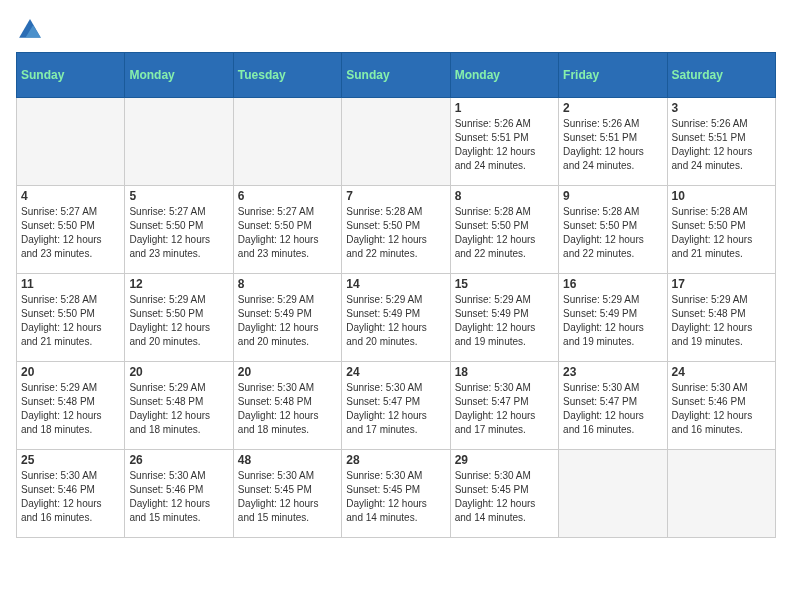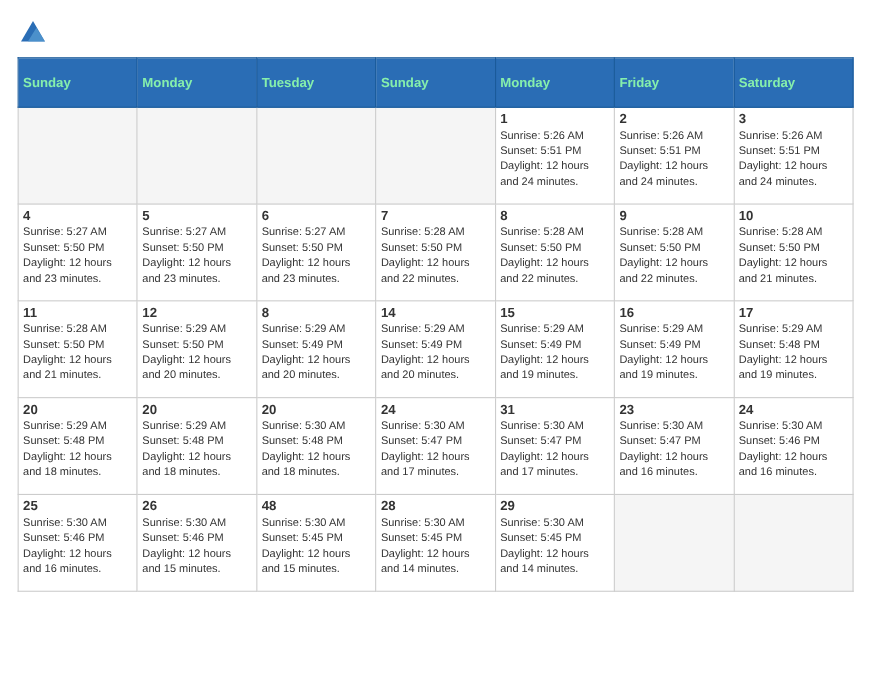--- a/index.html
+++ b/index.html
@@ -269,21 +269,21 @@
 and 18 minutes.</div>
         </td>
         <td>
           <span class="day-num">24</span>
           <div class="day-info" style="white-space: pre-line;">Sunrise: 5:30 AM
 Sunset: 5:47 PM
 Daylight: 12 hours
 and 17 minutes.</div>
         </td>
         <td>
-          <span class="day-num">31</span>
+          <span class="day-num">18</span>
           <div class="day-info" style="white-space: pre-line;">Sunrise: 5:30 AM
 Sunset: 5:47 PM
 Daylight: 12 hours
 and 17 minutes.</div>
         </td>
         <td>
           <span class="day-num">23</span>
           <div class="day-info" style="white-space: pre-line;">Sunrise: 5:30 AM
 Sunset: 5:47 PM
 Daylight: 12 hours

